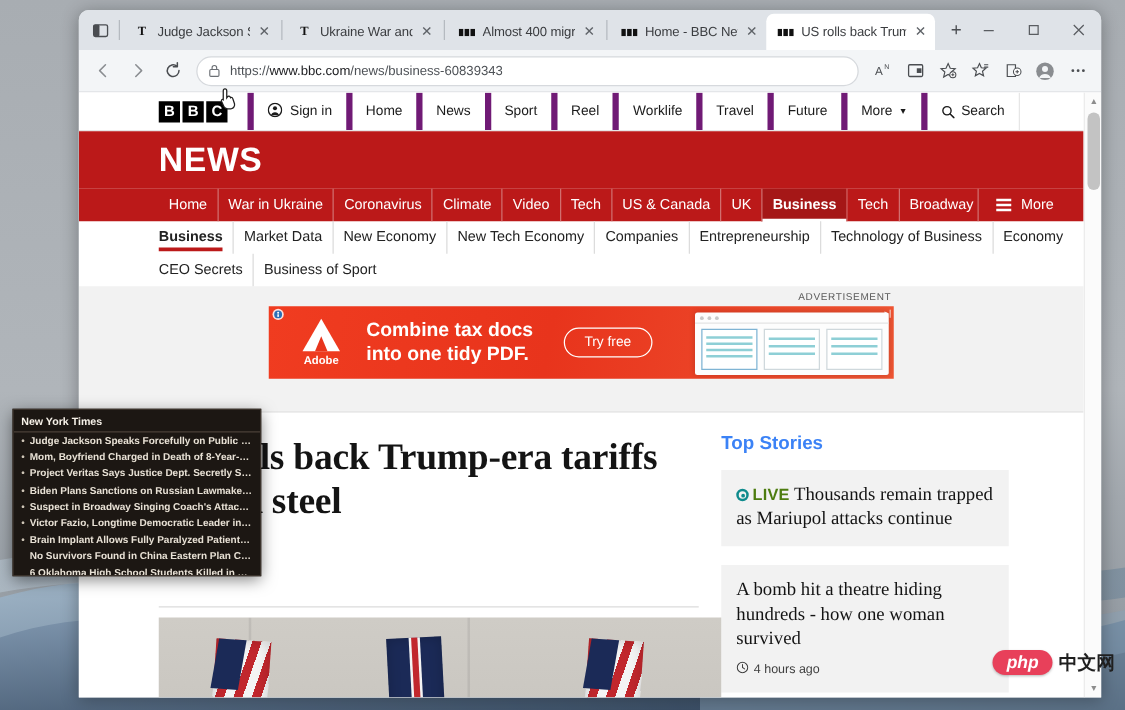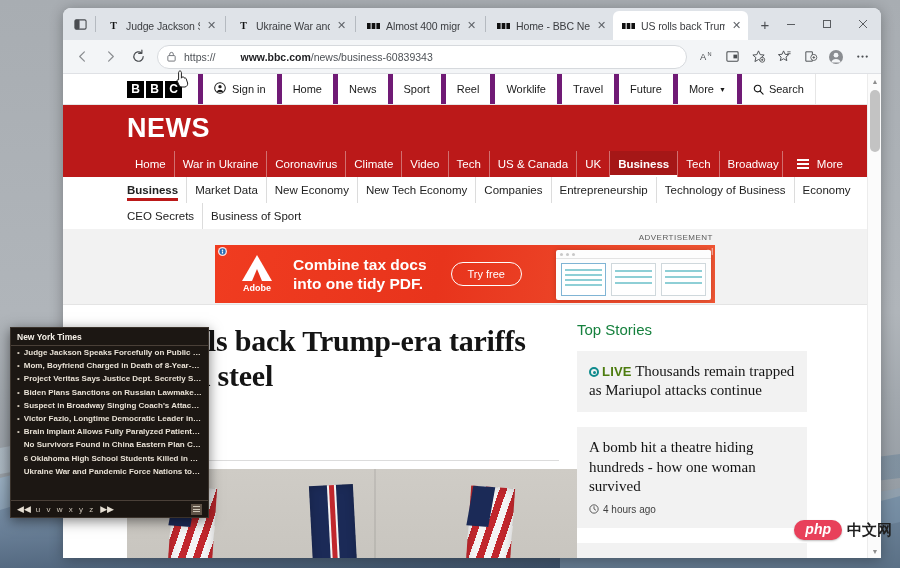--- a/index.html
+++ b/index.html
@@ -116,21 +116,21 @@
     padding: 0 8px;
     margin: 0 6px 0 4px;
     min-width: 0;
   }
   #omnibox .lock { margin-right: 7px; display:flex; align-items:center; }
   #url-text {
     font-size: 10.5px; color: #4d5156;
     white-space: nowrap; overflow: hidden;
     font-family: "Liberation Sans", sans-serif;
   }
-  #url-text b { color: #202124; font-weight: 700; padding-left: 25px; }
+  #url-text b { color: #202124; font-weight: 400; }
   .tool-ico {
     width: 26px; height: 26px;
     display: flex; align-items: center; justify-content: center;
     color: #4a4d51; flex: 0 0 auto;
   }
 
   
   #viewport {
     position: relative;
     height: 484px;
@@ -221,21 +221,21 @@
   .sub-link:first-child { border-left: none; padding-left: 0; }
   .sub-link.current { font-weight: 700; }
   .sub-link.current::after {
     content: ''; position: absolute; left: 0; right: 8px; bottom: 2px;
     height: 3px; background: #bb1919;
   }
 
   
   #ad-zone {
     background: #f2f2f2;
-    padding: 4px 0 1px;
+    padding: 4px 0 26px;
     display: flex; flex-direction: column; align-items: center;
     border-bottom: 1px solid #e4e4e4;
   }
   #ad-label {
     width: 500px; text-align: right;
     font-size: 8px; letter-spacing: .5px; color: #5a5a5a;
     padding-right: 2px; margin-bottom: 3px;
   }
   #ad-banner {
     width: 500px; height: 58px;
@@ -342,21 +342,21 @@
     content:''; position:absolute; left:50%; top:0; width:5px; height:100%;
     margin-left:-2.5px; background:#c1272d;
   }
   .wall {
     position: absolute; top: 0; bottom: 0; width: 2px; background: rgba(0,0,0,.07);
   }
 
   
   #side-col { width: 230px; padding-top: 16px; }
   #side-title {
-    font-size: 15px; font-weight: 400; color: #15803d;
+    font-size: 15px; font-weight: 700; color: #3b82f6;
     margin-bottom: 13px;
   }
   .story-card {
     background: #f2f2f2;
     padding: 11px 12px 12px;
     margin-bottom: 15px;
   }
   .story-head {
     font-family: "Liberation Serif", serif;
     font-size: 15px; line-height: 1.28; color: #141414; font-weight: 400;
@@ -394,21 +394,21 @@
   #scroll-thumb {
     position: absolute; left: 2px; width: 10px;
     top: 16px; height: 62px;
     background: #c3c3c3; border-radius: 5px;
   }
 
   
   #nyt-widget {
     position: absolute;
     left: 10px; top: 327px;
-    width: 199px; height: 191px;
+    width: 199px; height: 134px;
     background: #1c1713;
     border: 1px solid #3a322b;
     box-shadow: 0 3px 12px rgba(0,0,0,.5);
     color: #efe9e0;
     font-size: 8px;
     overflow: hidden;
     z-index: 40;
     display: flex; flex-direction: column;
   }
   #nyt-title {

